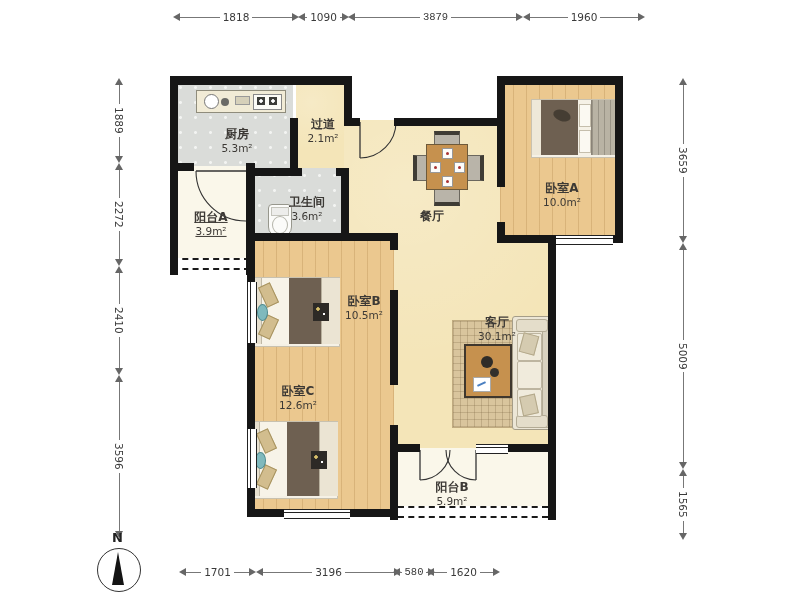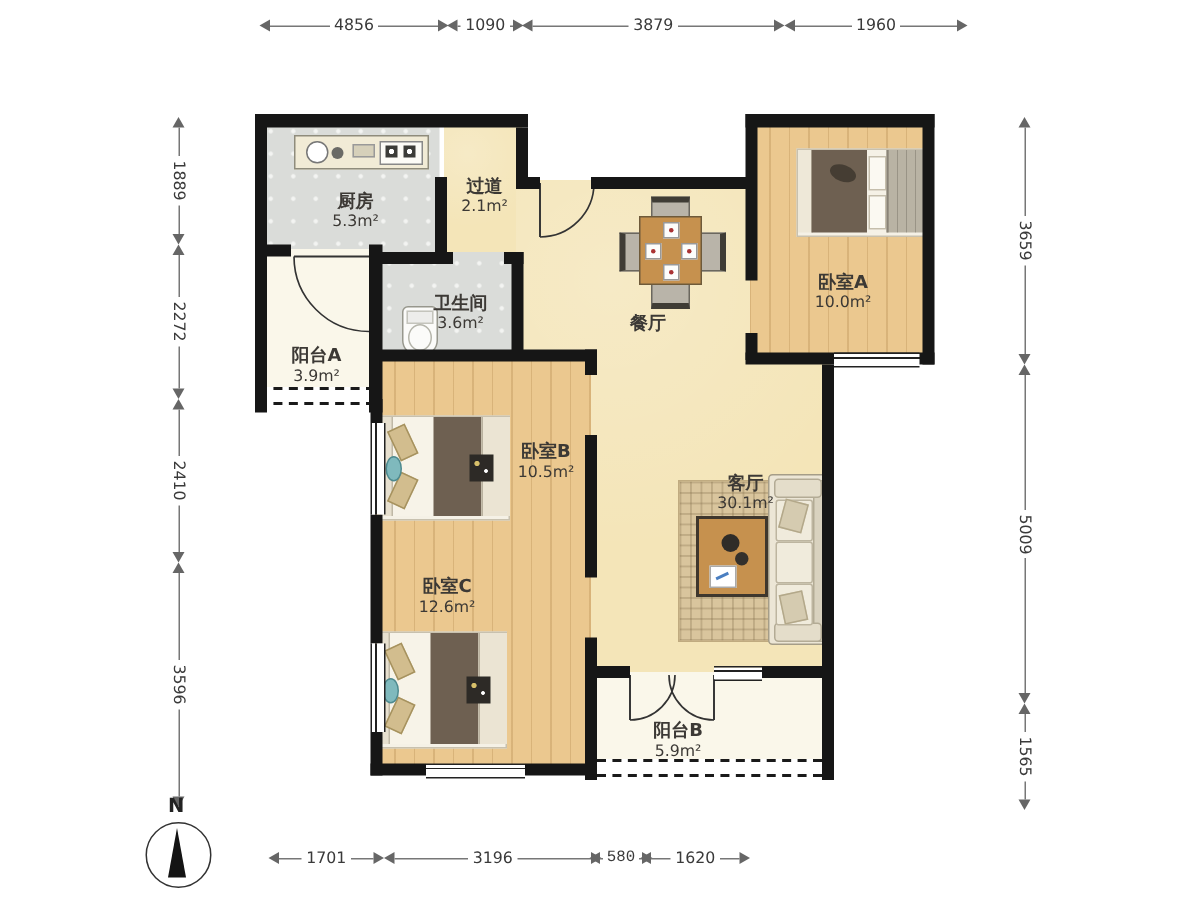--- a/index.html
+++ b/index.html
@@ -205,21 +205,21 @@
     <div class="rarea">5.3m²</div>
   </div>
   <div class="room-label" style="left:323px;top:131px;">
     <div class="rname">过道</div>
     <div class="rarea">2.1m²</div>
   </div>
   <div class="room-label" style="left:307px;top:209px;">
     <div class="rname">卫生间</div>
     <div class="rarea">3.6m²</div>
   </div>
-  <div class="room-label" style="left:211px;top:244px;">
+  <div class="room-label" style="left:211px;top:224px;text-decoration:underline;">
     <div class="rname">阳台A</div>
     <div class="rarea">3.9m²</div>
   </div>
   <div class="room-label" style="left:562px;top:195px;">
     <div class="rname">卧室A</div>
     <div class="rarea">10.0m²</div>
   </div>
   <div class="room-label" style="left:432px;top:216px;">
     <div class="rname">餐厅</div>
   </div>
@@ -236,29 +236,29 @@
     <div class="rarea">12.6m²</div>
   </div>
   <div class="room-label" style="left:452px;top:494px;">
     <div class="rname">阳台B</div>
     <div class="rarea">5.9m²</div>
   </div>
 
   <div class="dims dims-h" style="left:173px;top:10px;width:472px;">
     <div class="dseg dseg-h" style="width:126px;">
         <div class="dline"></div>
-        <span class="dlabel">4856</span>
+        <span class="dlabel">1818</span>
         <div class="dline"></div>
       </div>
     <div class="dseg dseg-h" style="width:49px;">
         <div class="dline"></div>
         <span class="dlabel">1090</span>
         <div class="dline"></div>
       </div>
-    <div class="dseg dseg-h" style="width:175px;">
+    <div class="dseg dseg-h" style="width:175px;font-family:Liberation Mono, monospace;">
         <div class="dline"></div>
         <span class="dlabel">3879</span>
         <div class="dline"></div>
       </div>
     <div class="dseg dseg-h" style="width:122px;">
         <div class="dline"></div>
         <span class="dlabel">1960</span>
         <div class="dline"></div>
       </div>
   </div>

